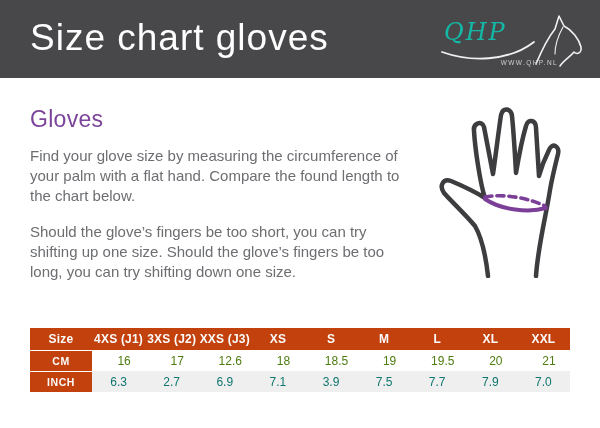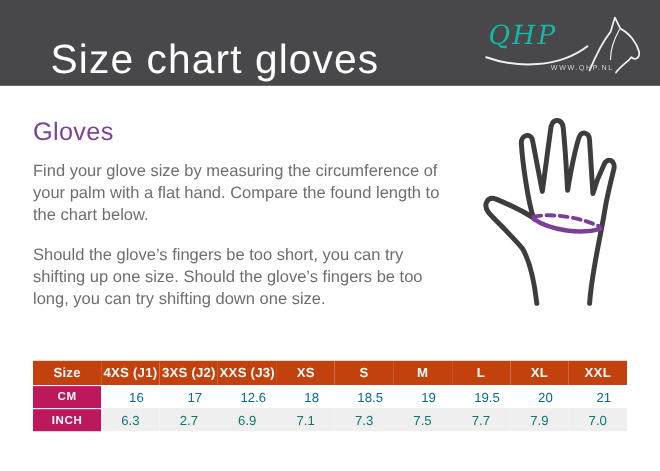--- a/index.html
+++ b/index.html
@@ -6,21 +6,21 @@
   .page{
     position:relative;width:600px;height:428px;overflow:hidden;
     background:#ffffff;font-family:"Liberation Sans",sans-serif;
   }
   
   .header{
     position:absolute;left:0;top:0;width:600px;height:78px;
     background:#48484a;
   }
   .page-title{
-    position:absolute;left:30px;top:17px;margin:16px;
+    position:absolute;left:30px;top:17px;margin:0;
     color:#fdfdfd;font-size:37px;font-weight:300;letter-spacing:1px;
     font-family:"Liberation Sans",sans-serif;
   }
   .logo{
     position:absolute;right:14px;top:12px;width:150px;height:58px;color:#f4f4f4;
   }
   .logo-art{position:absolute;left:0;top:0;}
   .logo-text{
     position:absolute;left:8px;top:8px;
     font-family:"DejaVu Serif",serif;font-style:italic;
@@ -51,25 +51,25 @@
   .size-table col.label-col{width:62px;}
   .size-table th,.size-table td{
     padding:0;text-align:center;vertical-align:middle;
     font-family:"Liberation Sans",sans-serif;
   }
   .size-table tr.head-row th{
     background:#c2410c;color:#fbfbfb;height:22px;
     font-size:12px;font-weight:700;letter-spacing:.2px;
   }
   .size-table th.row-label{
-    background:#be185d;color:#fbfbfb;height:20px;
+    background:#c2410c;color:#fbfbfb;height:20px;
     font-size:10.5px;font-weight:700;letter-spacing:.6px;
     border-top:1px solid #ffffff;
   }
-  .size-table tr.cm-row td{background:#ffffff;height:20px;color:#0369a1;font-size:12px;padding-left:11px;}
+  .size-table tr.cm-row td{background:#ffffff;height:20px;color:#4d7c0f;font-size:12px;padding-left:11px;}
   .size-table tr.inch-row td{background:#efeff0;height:20px;color:#0f766e;font-size:12px;}
 </style>
 </head>
 <body>
 
 <div class="page">
 
   <div class="header">
     <h1 class="page-title">Size chart gloves</h1>
 
@@ -156,21 +156,21 @@
       <td>19.5</td>
       <td>20</td>
       <td>21</td>
     </tr>
     <tr class="inch-row">
       <th class="row-label">INCH</th>
       <td>6.3</td>
       <td>2.7</td>
       <td>6.9</td>
       <td>7.1</td>
-      <td>7.3</td>
+      <td>3.9</td>
       <td>7.5</td>
       <td>7.7</td>
       <td>7.9</td>
       <td>7.0</td>
     </tr>
   </tbody>
     </table>
 
 </div>
 

